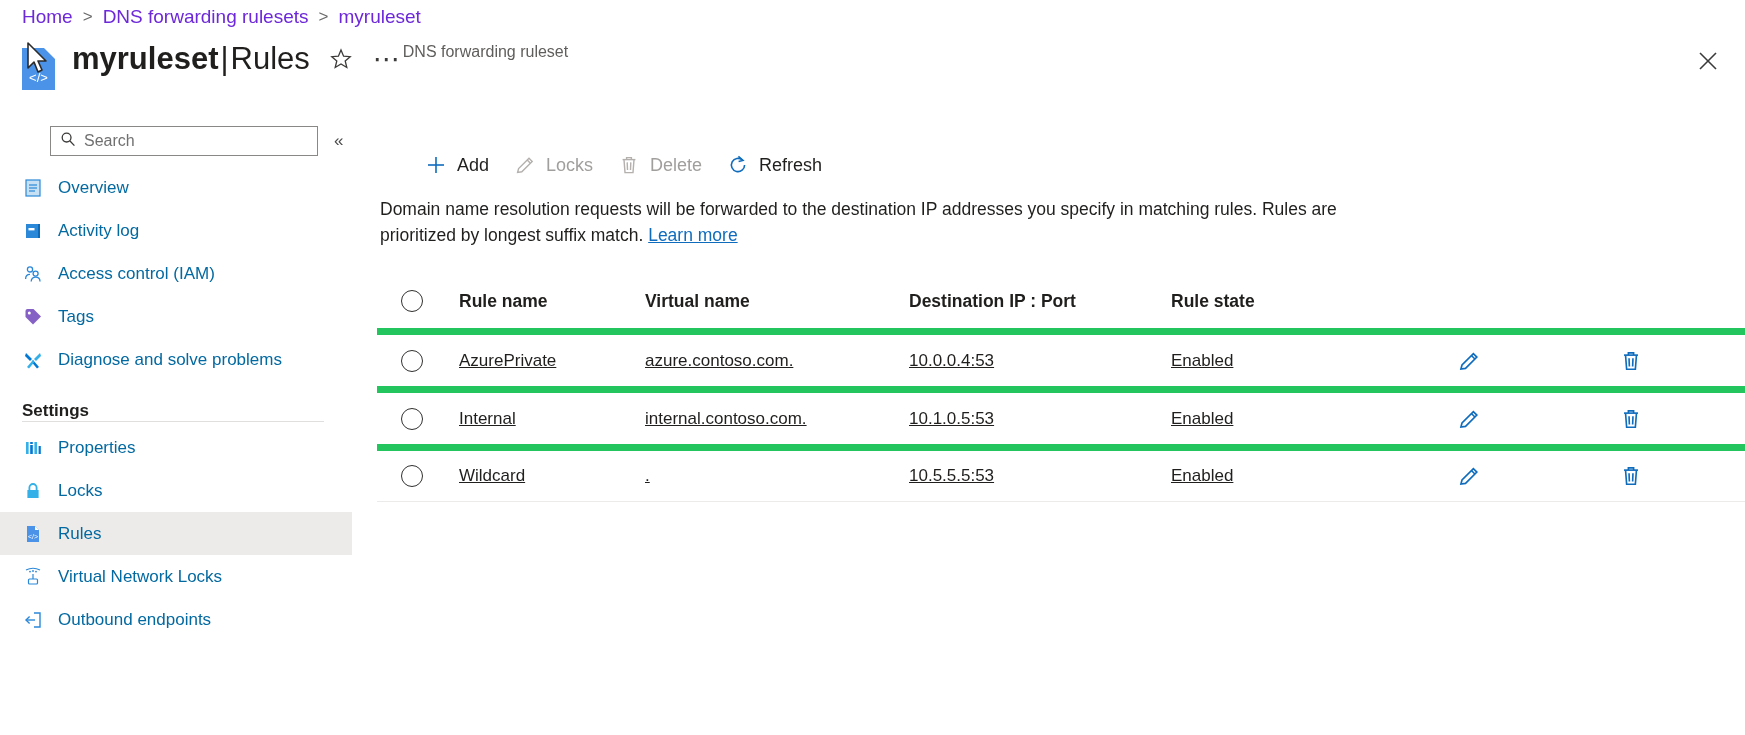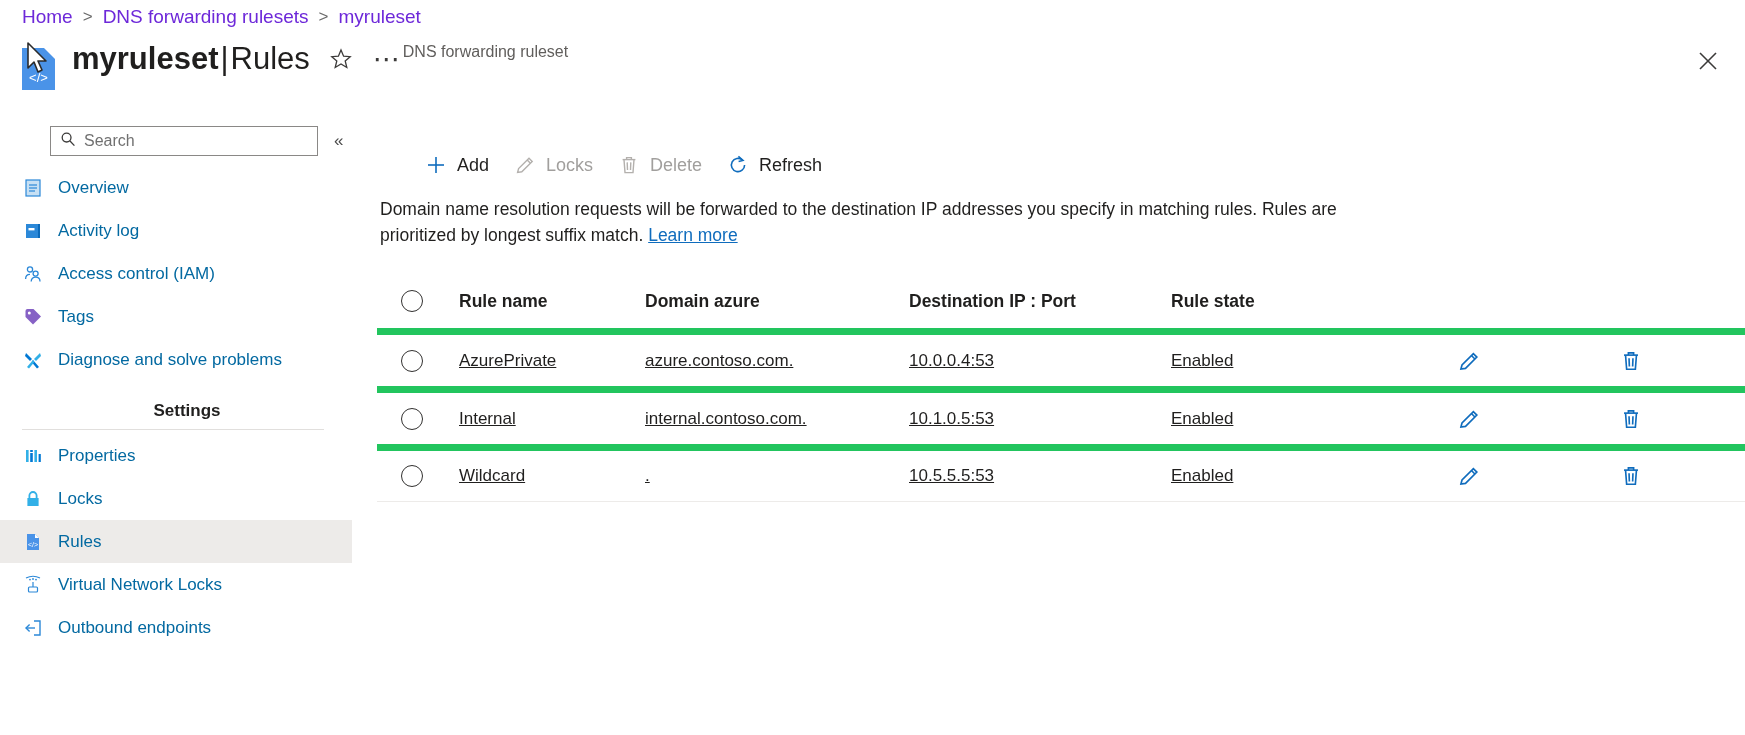--- a/index.html
+++ b/index.html
@@ -88,21 +88,21 @@
   .nav-list { margin-top: 10px; }
   .nav-item {
     display:flex; align-items:center; gap: 14px;
     height: 43px; padding-left: 22px; cursor: pointer;
     font-size: 17px; color:#0369a1;
   }
   .nav-item.selected { background:#edebe9; }
   .nav-ico { width: 22px; height: 22px; flex:none; display:flex; align-items:center; justify-content:center; }
   .section-head {
     font-size: 17px; font-weight: 700; color:#201f1e;
-    padding-left: 22px; margin-top: 20px; margin-bottom: 8px; text-align: center;
+    padding-left: 22px; margin-top: 20px; 
   }
   .section-rule {
     height:1px; background:#e1dfdd; margin: 0 28px 4px 22px;
   }
 
   
   .main { position: absolute; left: 377px; top: 120px; right: 0; bottom: 0; }
   .toolbar {
     display:flex; align-items:flex-end; gap: 24px;
     padding: 18px 12px 0 47px; height: 62px;
@@ -366,21 +366,21 @@
       <span>Domain name resolution requests will be forwarded to the destination IP addresses you specify in matching rules. Rules are prioritized by longest suffix match.</span>
       <a href="#">Learn more</a>
     </div>
 
     <div class="grid">
       <div class="grid-row grid-head">
         <div class="c-check">
           <div class="radio"></div>
         </div>
         <div class="c-name">Rule name</div>
-        <div class="c-dom">Domain azure</div>
+        <div class="c-dom">Virtual name</div>
         <div class="c-dest">Destination IP : Port</div>
         <div class="c-state">Rule state</div>
         <div class="c-edit"></div>
         <div class="c-del"></div>
       </div>
 
       <div class="grid-row data">
         <div class="c-check">
           <div class="radio"></div>
         </div>

